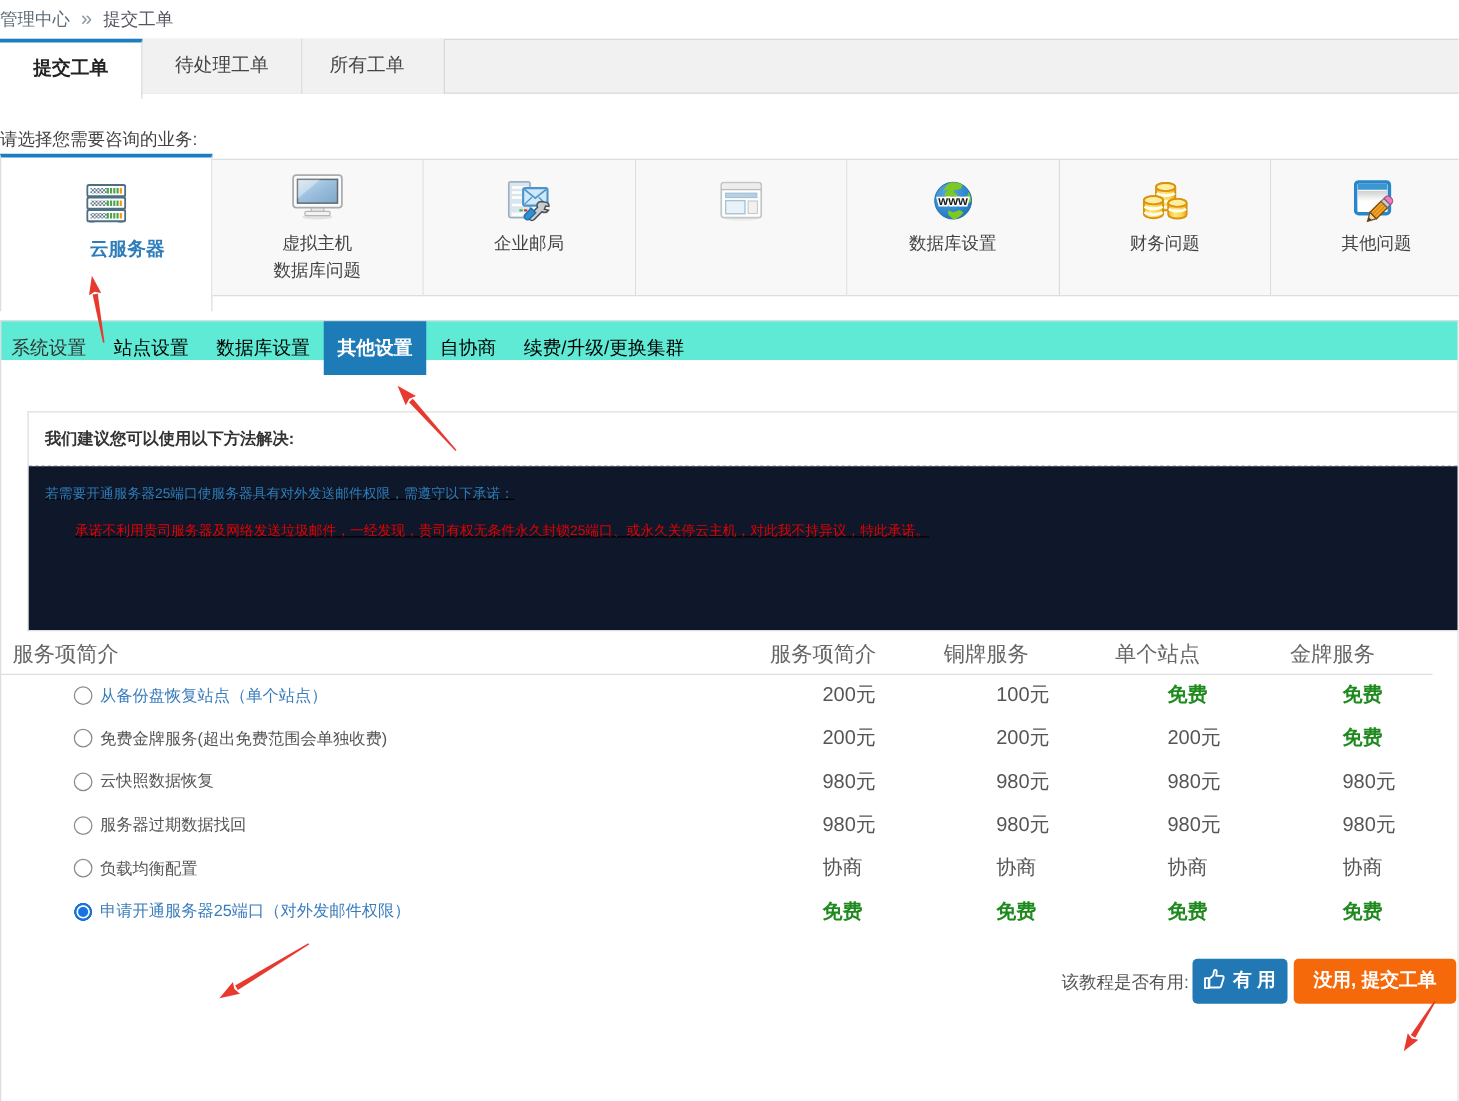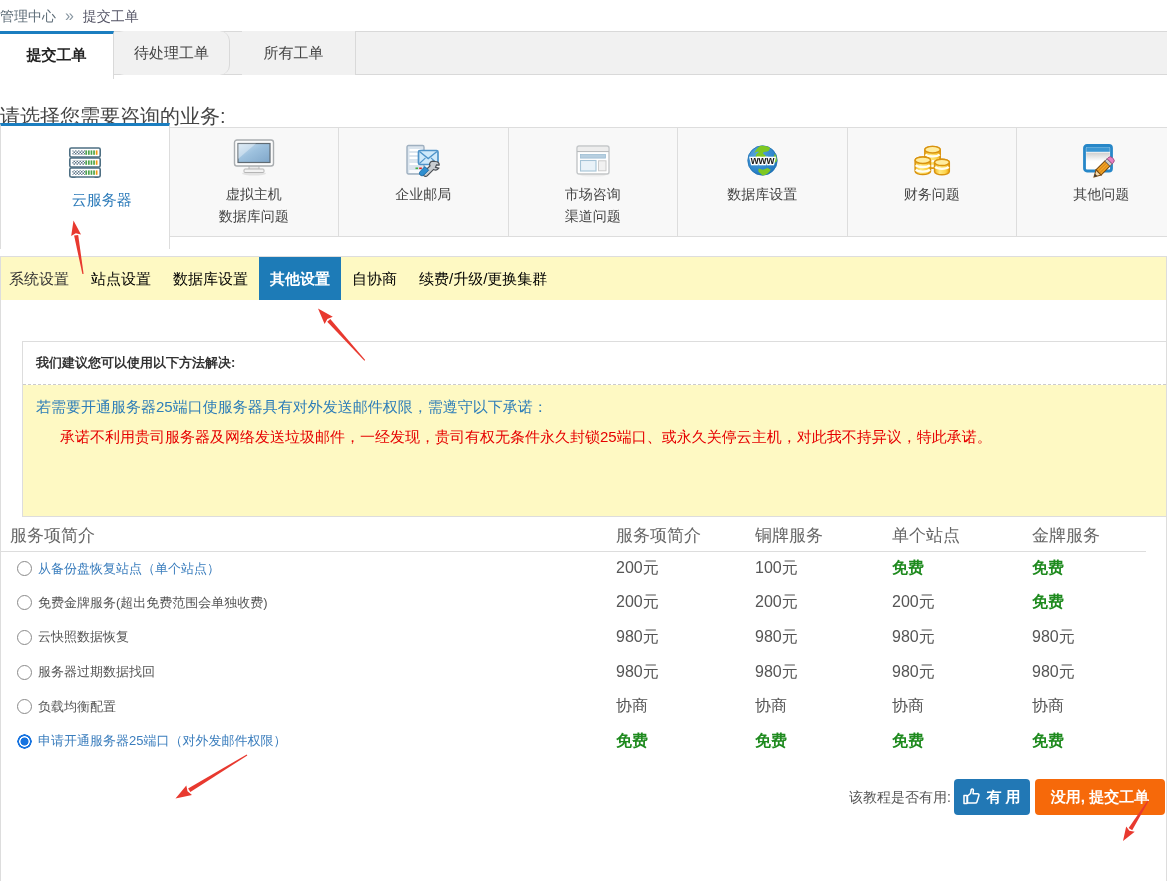--- a/index.html
+++ b/index.html
@@ -9,68 +9,68 @@
 
 .crumb { height:31px; padding-top:7px; font-size:14px; color:#5d6c77; }
 .crumb .sep { color:#8a98a3; font-size:16px; padding:0 5px; }
 .crumb .cur { color:#556; }
 
 .tabs { position:relative; height:44px; }
 .tabrow { position:absolute; left:0; top:0; right:0; height:44px;
   background:#f1f1f1; border-top:1px solid #d9d9d9; border-bottom:1px solid #d9d9d9; }
 .tab { position:absolute; top:0; height:44px; line-height:43px; text-align:center;
   font-size:15px; color:#444; border-right:1px solid #d9d9d9; background:#f1f1f1; }
-.tab.t2 { left:114px; width:116px;border-radius:10px; }
+.tab.t2 { left:114px; width:128px; }
 .tab.t3 { left:242px; width:114px; padding-right:10px; }
 .tab.active { left:0; width:114px; height:48px; background:#fff; z-index:3;
   border-top:3px solid #1b7ec0; border-right:1px solid #d9d9d9; border-bottom:none;
   font-weight:bold; color:#222; line-height:41px; }
 
-.sel-label { margin-top:28px; font-size:20px; color:#444; height:20px; }
+.sel-label { margin-top:28px; font-size:14px; color:#444; height:20px; }
 
 .cats { position:relative; height:126px; margin-top:0; display:flex; }
 .cat { flex:0 0 169.5px; margin-top:4px; height:110px; background:#f8f8f8;
   border:1px solid #ddd; border-left:none; text-align:center;
   font-size:14px; color:#444; }
 .cat:first-child { border-left:1px solid #ddd; }
 .cat .ic { height:36px; margin-top:13px; }
 .cat .ic svg { display:block; margin:0 auto; }
 .cat .lb { margin-top:6px; line-height:22px; }
 .cat.active { margin-top:0; height:126px; background:#fff;
   border-top:3px solid #1b7ec0; border-bottom:none; }
 .cat.active .ic { margin-top:21px; }
-.cat.active .lb { font-weight:normal; color:#2e7cba; font-size:15px;margin-left:34px; }
+.cat.active .lb { font-weight:bold; color:#2e7cba; font-size:15px;margin-left:34px; }
 
 .panel { margin-top:7px; border-top:1px solid #ddd; border-left:1px solid #ddd;
   border-right:1px solid #ddd; height:625px; }
-.subtabs { height:43px; background:#fef9c3; font-size:15px; white-space:nowrap; }
+.subtabs { height:31px; background:#5eead4; font-size:15px; white-space:nowrap; }
 .stab { display:inline-block; height:43px; line-height:43px; padding:0 11px;
   }
 .stab:first-child { padding-left:8px;
   color:#333; vertical-align:top; }
 .stab.active { background:#1d7bb7; color:#fff; font-weight:bold; }
 
 .sug { margin:41px 0 0 21px; border:1px solid #ddd; border-right:none; }
 .sug-h { height:43px; line-height:41px; padding-left:13px; font-size:13px;
   font-weight:bold; color:#333; border-bottom:1px dashed #ccc; }
-.sug-g { height:131px; background:#fef9c3; padding:7px 0 0 13px;
-  font-size:15px; line-height:30px; }
+.sug-g { height:131px; background:#0f172a; padding:7px 0 0 13px;
+  font-size:11px; line-height:30px;text-decoration:underline; }
 .sug-g .bl { color:#2e7eb8; }
 .sug-g .rd { color:#e60000; padding-left:24px; }
 
 table.svc { width:1145px; border-collapse:collapse; table-layout:fixed;
   margin-top:4px; }
 table.svc col.c1 { width:615px; }
 table.svc col.c2 { width:139px; }
 table.svc col.c3 { width:137px; }
 table.svc col.c4 { width:140px; }
 table.svc th { font-size:17px; font-weight:normal; color:#666; text-align:left;
   height:30px; border-bottom:1px solid #ddd; vertical-align:middle; }
 table.svc th.first { padding-left:9px; }
-table.svc td { height:34.6px; vertical-align:middle; font-size:16px; color:#555; }
+table.svc td { height:34.6px; vertical-align:middle; font-size:16px; color:#555;padding-left:42px; }
 table.svc td.lbl { font-size:13px; color:#555; }
 table.svc td.lbl .txt { vertical-align:middle; }
 table.svc td.lbl.link { color:#3a7dbd; }
 table.svc td.free, .free { color:#1e8a1e; font-weight:bold; }
 .radio { display:inline-block; width:15px; height:15px; border-radius:50%;
   border:1px solid #8a8a8a; background:#fff; vertical-align:middle;
   margin:0 6px 0 16px; }
 .radio.sel { border:none;
   background:radial-gradient(circle,#1673e0 0 3.6px,#fff 4.4px 5px,#1673e0 5.6px 7px,#fff 7.4px); }
 
@@ -188,21 +188,20 @@
         <svg style="position:relative;top:4px" width="34" height="32" viewBox="0 0 34 32">
 <ellipse cx="17" cy="30" rx="13" ry="1.6" fill="#ececec"></ellipse>
 <rect x="1" y="1" width="32" height="28" rx="2" fill="#fff" stroke="#c3c6c8" stroke-width="1.4"></rect>
 <path d="M1 6.5 h32" stroke="#b9bcbe" stroke-width="1.2"></path>
 <rect x="2" y="2" width="30" height="4" fill="#ededed"></rect>
 <rect x="4.5" y="9.5" width="25" height="3.6" fill="#b7cfe0" stroke="#9dbdd4" stroke-width="0.8"></rect>
 <rect x="4.5" y="15.5" width="15.5" height="10.5" fill="#e9f2f8" stroke="#a5c3d6" stroke-width="1.1"></rect>
 <rect x="22.5" y="15.8" width="7.5" height="10" fill="#f1f1f1" stroke="#cbcbcb" stroke-width="1"></rect>
 </svg>
       </div>
-      <div class="lb">市场咨询<br>渠道问题</div>
     </div>
   <div class="cat">
       <div class="ic">
         <svg style="position:relative;top:4px" width="31" height="31" viewBox="0 0 32 32">
 <defs>
             <radialGradient id="glb" cx="0.35" cy="0.3" r="0.95">
 <stop offset="0" stop-color="#5aa7dd"></stop>
               <stop offset="0.55" stop-color="#2f86cc"></stop>
               <stop offset="1" stop-color="#1565a8"></stop>
             </radialGradient>

